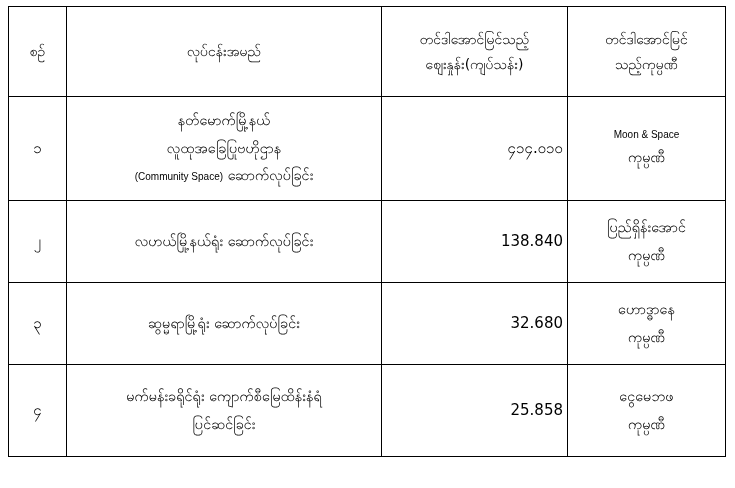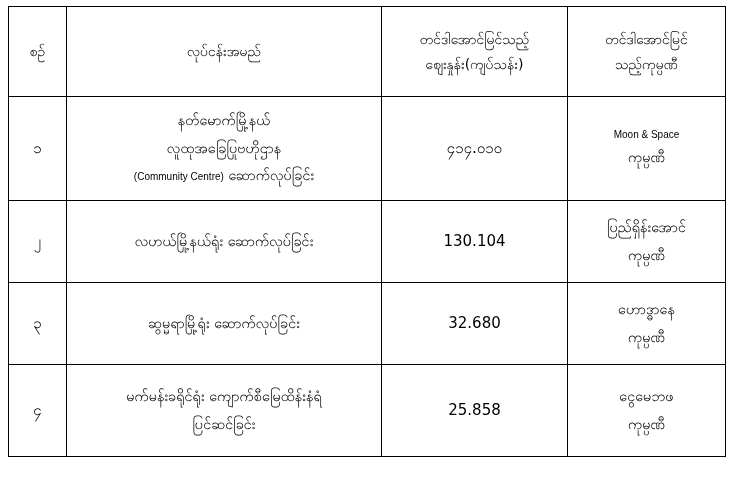--- a/index.html
+++ b/index.html
@@ -50,20 +50,21 @@
 
   tbody tr.data-row td.cell-no {
     font-size: 15px;
   }
   tbody tr.data-row td.cell-name {
     font-size: 14.5px;
     line-height: 1.9;
   }
   tbody tr.data-row td.cell-price {
     font-size: 15px;
+    text-align: right;
   }
   tbody tr.data-row td.cell-company {
     font-size: 14.5px;
     line-height: 1.9;
   }
   .latin {
     font-family: "Liberation Sans", "DejaVu Sans", sans-serif;
     font-size: 10px;
   }
   .row-h1 { height: 104px; }
@@ -98,35 +99,35 @@
         </th>
       </tr>
     </thead>
     <tbody>
       <tr class="data-row row-h1">
         <td class="cell-no">၁</td>
         <td class="cell-name">
           <span class="linewrap">နတ်မောက်မြို့နယ်</span>
           <span class="linewrap">လူထုအခြေပြုဗဟိုဌာန</span>
           <span class="linewrap">
-            <span class="latin">(Community Centre)</span><span> ဆောက်လုပ်ခြင်း</span>
+            <span class="latin">(Community Space)</span><span> ဆောက်လုပ်ခြင်း</span>
           </span>
         </td>
         <td class="cell-price">၄၁၄.၀၁၀</td>
         <td class="cell-company">
           <span class="linewrap latin">Moon &amp; Space</span>
           <span class="linewrap">ကုမ္ပဏီ</span>
         </td>
       </tr>
       <tr class="data-row row-h2">
         <td class="cell-no">၂</td>
         <td class="cell-name">
           <span class="linewrap">လဟယ်မြို့နယ်ရုံး ဆောက်လုပ်ခြင်း</span>
         </td>
-        <td class="cell-price">130.104</td>
+        <td class="cell-price">138.840</td>
         <td class="cell-company">
           <span class="linewrap">ပြည်ရှိန်းအောင်</span>
           <span class="linewrap">ကုမ္ပဏီ</span>
         </td>
       </tr>
       <tr class="data-row row-h3">
         <td class="cell-no">၃</td>
         <td class="cell-name">
           <span class="linewrap">ဆွမ္မရာမြို့ရုံး ဆောက်လုပ်ခြင်း</span>
         </td>

